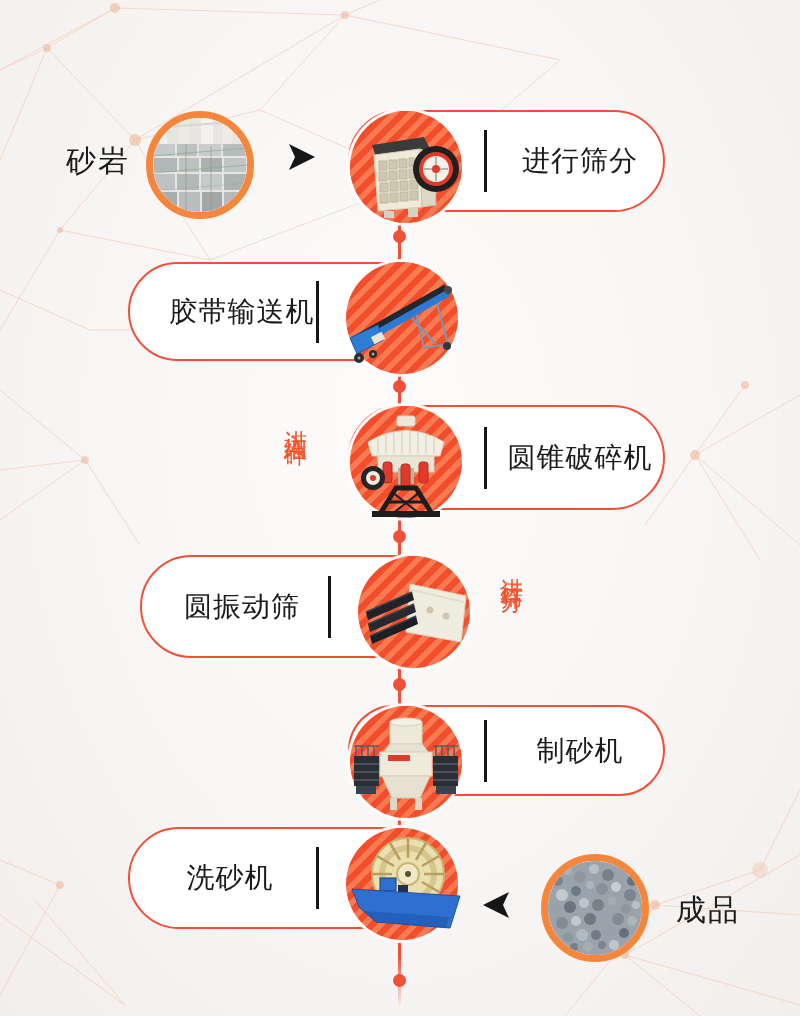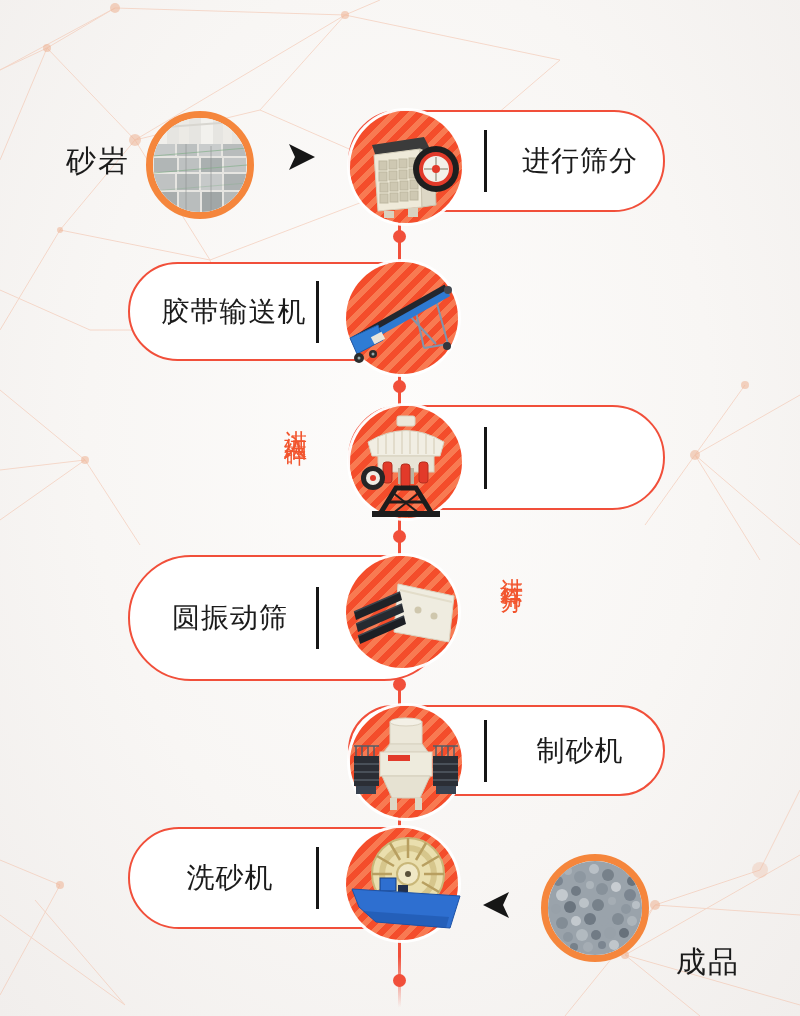--- a/index.html
+++ b/index.html
@@ -171,21 +171,21 @@
         <circle cx="86" cy="58" r="4" fill="#e23a2a"></circle>
         <rect x="34" y="100" width="10" height="7" fill="#d8d2c0"></rect>
         <rect x="58" y="97" width="10" height="9" fill="#d8d2c0"></rect>
       </svg>
     </div>
     <span class="vdiv" style="left:134px"></span>
     <span class="plabel" style="left:150px">进行筛分</span>
   </div>
 
   <div class="pill" style="left:128px;top:262px;width:319px;height:99px">
-    <span class="plabel" style="left:24px">胶带输送机</span>
+    <span class="plabel" style="left:32px">胶带输送机</span>
     <span class="vdiv" style="left:186px"></span>
     <div class="mcircle" style="left:216px;top:-2px">
       <svg width="112" height="112" viewBox="0 0 112 112">
         <g stroke="#7f96ad" stroke-width="2">
           <line x1="70" y1="50" x2="78" y2="86"></line>
             <line x1="90" y1="38" x2="102" y2="82"></line>
           <line x1="64" y1="54" x2="90" y2="82"></line>
             <line x1="78" y1="86" x2="102" y2="82"></line>
         </g>
         <circle cx="101" cy="84" r="4" fill="#33363c"></circle>
@@ -232,23 +232,24 @@
         <g stroke="#1d1d1d" fill="none">
           <path d="M30,108 L46,82 L66,82 L82,108" stroke-width="5"></path>
           <line x1="22" y1="108" x2="90" y2="108" stroke-width="6"></line>
           <line x1="38" y1="96" x2="74" y2="96" stroke-width="3"></line>
           <line x1="42" y1="86" x2="70" y2="108" stroke-width="2"></line>
           <line x1="70" y1="86" x2="42" y2="108" stroke-width="2"></line>
         </g>
       </svg>
     </div>
     <span class="vdiv" style="left:134px"></span>
-  </div>
-
-  <div class="pill" style="left:128px;top:555px;width:319px;height:126px">
+    <span class="plabel" style="left:150px">圆锥破碎机</span>
+  </div>
+
+  <div class="pill" style="left:140px;top:555px;width:319px;height:103px">
     <span class="plabel" style="left:20px">圆振动筛</span>
     <span class="vdiv" style="left:186px"></span>
     <div class="mcircle" style="left:216px;top:-1px">
       <svg width="112" height="112" viewBox="0 0 112 112">
         <polygon points="52,28 108,40 103,86 48,76" fill="#efece0" stroke="#dcd5c2"></polygon>
         <circle cx="88" cy="60" r="3.5" fill="#cfc7ad"></circle>
           <circle cx="72" cy="54" r="3.5" fill="#cfc7ad"></circle>
         <line x1="54" y1="34" x2="106" y2="46" stroke="#e3ddca" stroke-width="2"></line>
         <polygon points="8,56 54,36 56,44 10,64" fill="#1f2227"></polygon>
         <polygon points="10,68 56,48 58,56 12,76" fill="#262a30"></polygon>
@@ -375,15 +376,15 @@
           <circle cx="48" cy="74" r="5" fill="#717b85"></circle>
           <circle cx="62" cy="72" r="6" fill="#98a1a9"></circle>
         <circle cx="76" cy="72" r="5" fill="#67717b"></circle>
           <circle cx="40" cy="86" r="5" fill="#a5adb4"></circle>
           <circle cx="54" cy="84" r="4" fill="#7b8590"></circle>
         <circle cx="66" cy="84" r="5" fill="#c0c6cb"></circle>
           <circle cx="26" cy="86" r="4" fill="#77818a"></circle>
       </g>
     </svg>
   </div>
-  <div class="big-label" style="left:658px;top:942px">成品</div>
+  <div class="big-label" style="left:658px;top:890px">成品</div>
 
 </div>
 
 </body></html>

